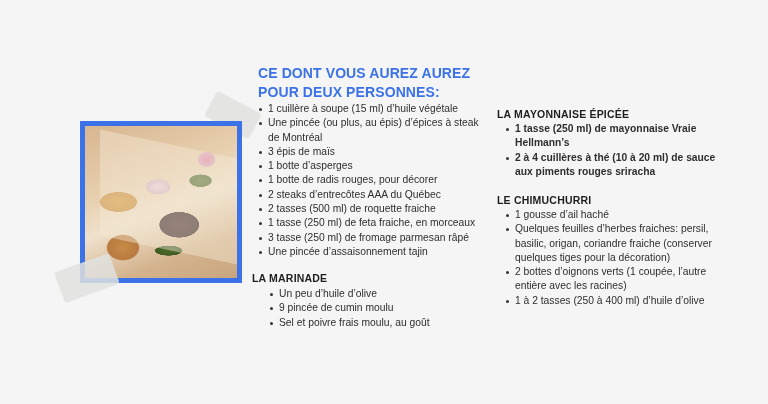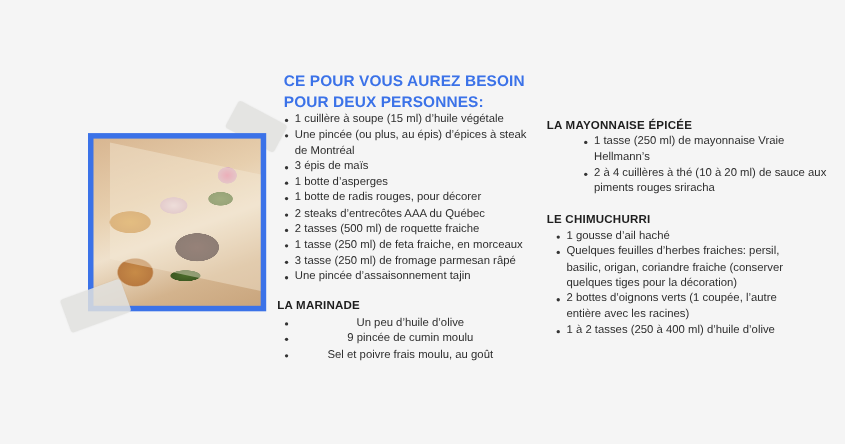--- a/index.html
+++ b/index.html
@@ -54,39 +54,39 @@
   ul.list li::before {
     content:""; position:absolute; left:1px; top:6px;
     width:3px; height:3px; border-radius:50%; background:#333;
   }
   .list-main { position:absolute; left:258px; top:102px; width:232px; }
   .section-title {
     position:absolute; font-weight:bold; font-size:10.5px; color:#1e1e1e;
     white-space:nowrap; letter-spacing:0.2px;
   }
   .marinade-title { left:252px; top:272px;text-align:center; }
-  .list-marinade { position:absolute; left:258px; top:287px; width:220px;text-align:center; }
+  .list-marinade { position:absolute; left:269px; top:287px; width:220px; }
   .mayo-title { left:497px; top:108px; }
-  .list-mayo { position:absolute; left:530px; top:122px; width:225px; }
+  .list-mayo { position:absolute; left:505px; top:122px; width:225px;font-weight:bold; }
   .chimi-title { left:497px; top:194px; }
   .list-chimi { position:absolute; left:505px; top:208px; width:225px; }
 </style>
 </head>
 <body>
 
 <div class="tape tape-tr"></div>
 <div class="photo-frame">
   <div class="photo" title="Grilled steak with Mexican-style street corn, asparagus, radishes and herbs on a wooden board">
     <div class="board"></div>
   </div>
 </div>
 <div class="tape tape-bl"></div>
 
 <div class="heading-main">
-  <div>CE POUR VOUS AUREZ BESOIN</div>
+  <div>CE DONT VOUS AUREZ AUREZ</div>
   <div>POUR DEUX PERSONNES:</div>
 </div>
 
 <ul class="list list-main">
   <li>1 cuillère à soupe (15 ml) d’huile végétale</li>
   <li>Une pincée (ou plus, au épis) d’épices à steak de Montréal</li>
   <li>3 épis de maïs</li>
   <li>1 botte d’asperges</li>
   <li>1 botte de radis rouges, pour décorer</li>
   <li>2 steaks d’entrecôtes AAA du Québec</li>

